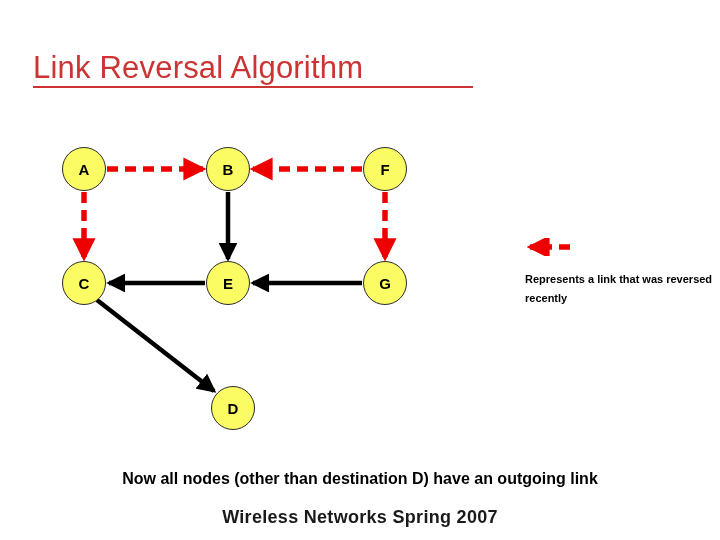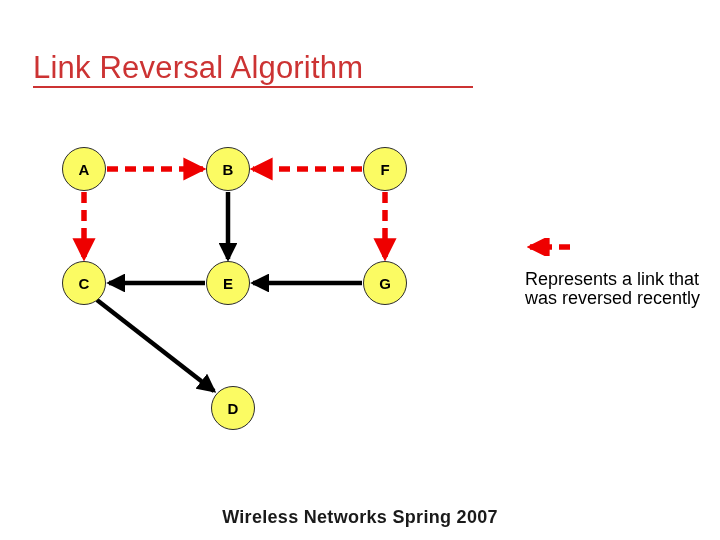--- a/index.html
+++ b/index.html
@@ -71,23 +71,23 @@
     left: 524px;
     top: 238px;
     width: 56px;
     height: 18px;
   }
   #legend-text {
     position: absolute;
     left: 525px;
     top: 270px;
     width: 190px;
-    font-size: 18px;
+    font-size: 11px;
     line-height: 19px;
-    font-weight: normal;
+    font-weight: bold;
     color: #000000;
   }
   
   #caption {
     position: absolute;
     left: 0;
     top: 470px;
     width: 720px;
     text-align: center;
     font-size: 16px;
@@ -166,15 +166,16 @@
   <svg id="legend-arrow" viewBox="0 0 56 18">
     <defs>
       <marker id="legend-arrowhead" viewBox="0 0 10 10" refX="8.5" refY="5" markerWidth="4.2" markerHeight="4.2" orient="auto-start-reverse">
         <path d="M 0 0 L 10 5 L 0 10 z" fill="#EE0000"></path>
       </marker>
     </defs>
     <line x1="46" y1="9" x2="6" y2="9" stroke="#EE0000" stroke-width="5.5" stroke-dasharray="11 7" marker-end="url(#legend-arrowhead)"></line>
   </svg>
   <div id="legend-text">Represents a link that was reversed recently</div>
 
+  <div id="caption">Now all nodes (other than destination D) have an outgoing link</div>
   <div id="footer">Wireless Networks Spring 2007</div>
 
 </div>
 
 </body></html>

